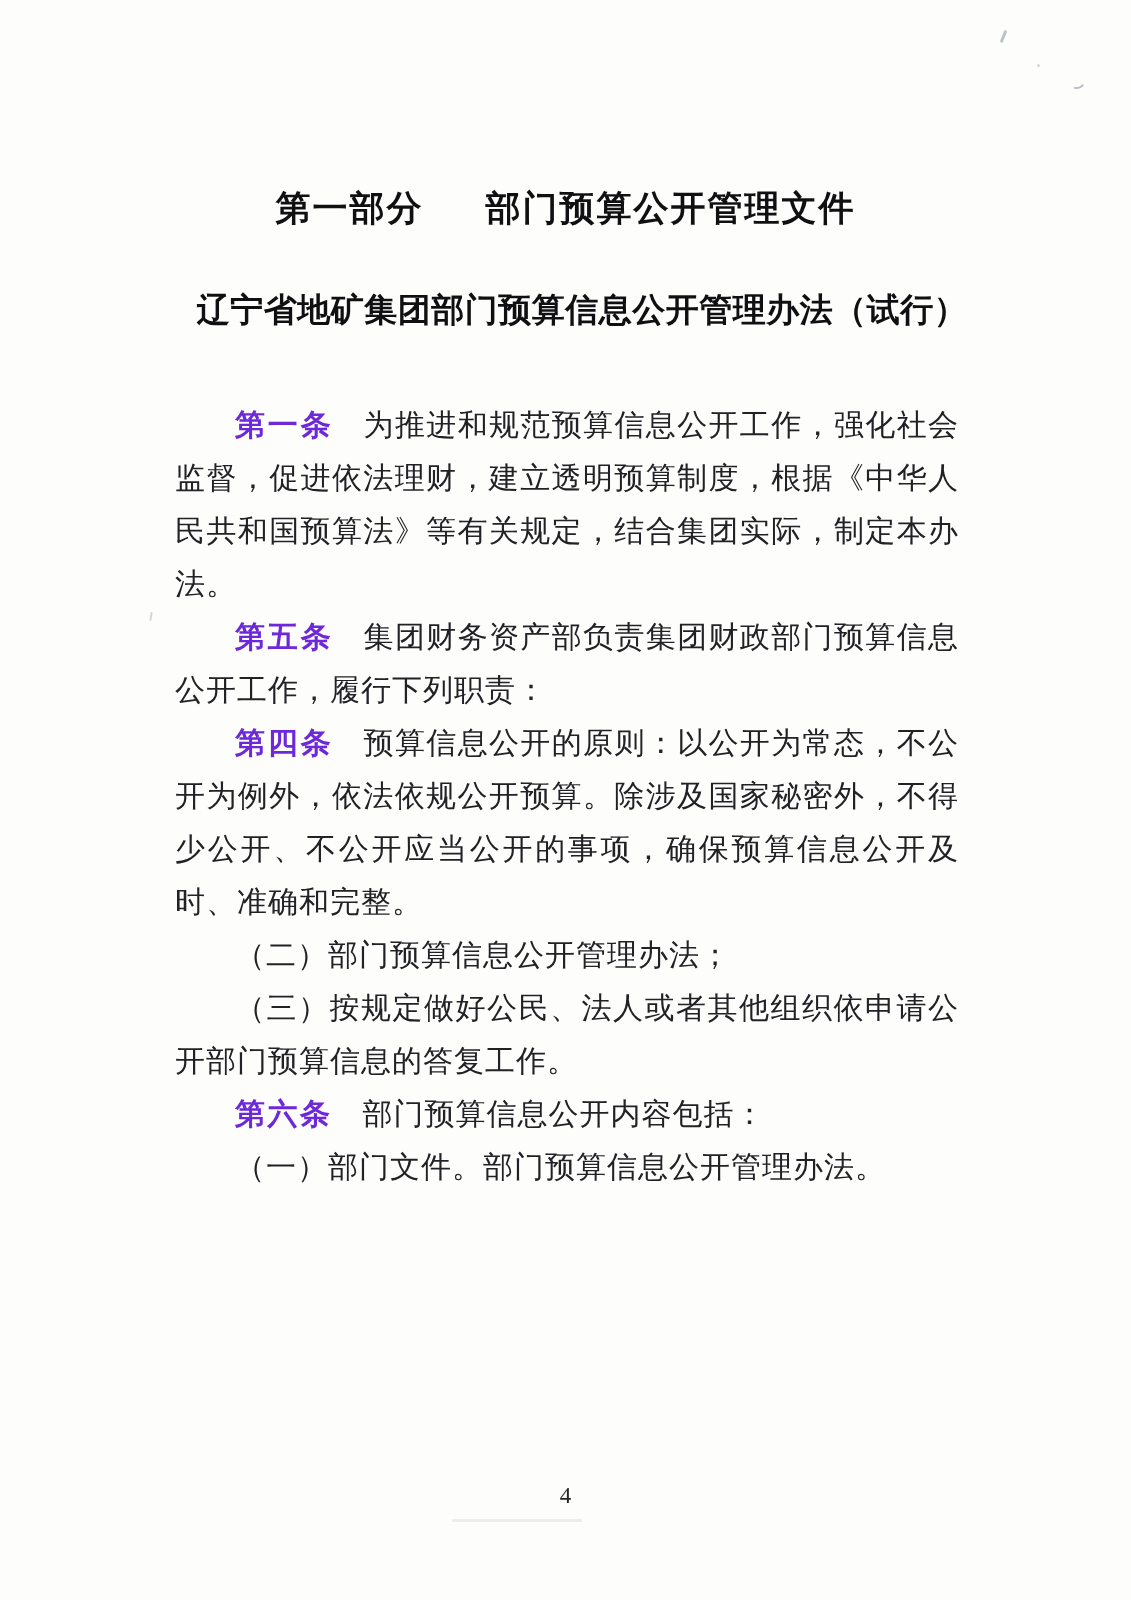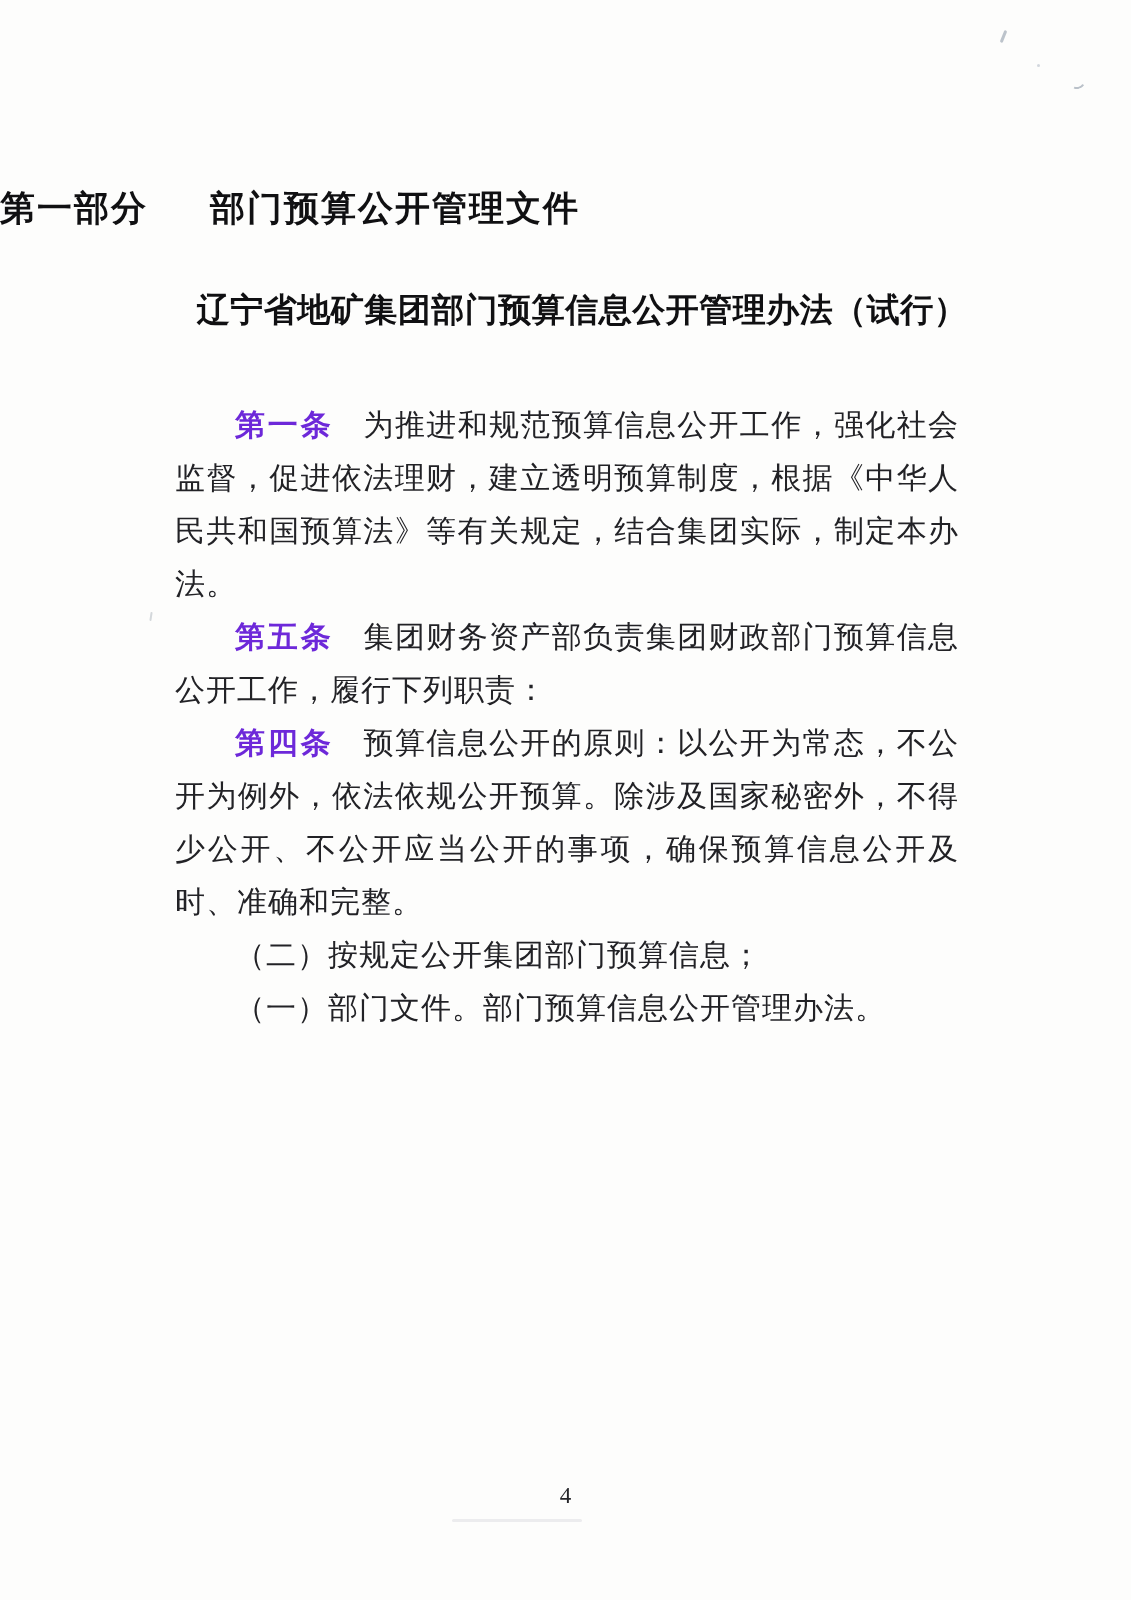--- a/index.html
+++ b/index.html
@@ -12,21 +12,21 @@
     width: 1131px;
     height: 1600px;
     margin: 0 auto;
     background: #fdfdfc;
     overflow: hidden;
     color: #1d1d1f;
   }
   
   .title {
     display: flex;
-    justify-content: flex-start;
+    justify-content: center;
     gap: 62px;
     margin: 186px 0 0 0;
     font-family: "Liberation Sans", "DejaVu Sans", sans-serif;
     font-weight: bold;
     font-size: 35px;
     line-height: 44px;
     letter-spacing: 2px;
     color: #101012;
   }
   .subtitle {
@@ -132,23 +132,25 @@
   <div class="doc-body">
   <p class="para"><b class="article-label">第一条</b><span class="article-text">为推进和规范预算信息公开工作，强化社会监督，促进依法理财，建立透明预算制度，根据《中华人民共和国预算法》等有关规定，结合集团实际，制定本办法。</span></p>
 
 
 
   <p class="para"><b class="article-label">第五条</b><span class="article-text">集团财务资产部负责集团财政部门预算信息公开工作，履行下列职责：</span></p>
 
   <p class="para"><b class="article-label">第四条</b><span class="article-text">预算信息公开的原则：以公开为常态，不公开为例外，依法依规公开预算。除涉及国家秘密外，不得少公开、不公开应当公开的事项，确保预算信息公开及时、准确和完整。</span></p>
 
 
-  <p class="para"><span class="article-text">（二）按规定公开集团部门预算信息；</span></p>
+  <p class="para"><span class="article-text">（二）部门预算信息公开管理办法；</span></p>
 
+  <p class="para"><span class="article-text">（三）按规定做好公民、法人或者其他组织依申请公开部门预算信息的答复工作。</span></p>
 
+  <p class="para"><b class="article-label">第六条</b><span class="article-text">部门预算信息公开内容包括：</span></p>
 
   <p class="para"><span class="article-text">（一）部门文件。部门预算信息公开管理办法。</span></p>
 </div>
 
   <div class="page-number">4</div>
 
   <div class="footer-smudge"></div>
   <div class="speck speck-1"></div>
   <div class="speck speck-2"></div>
   <div class="speck speck-3"></div>

